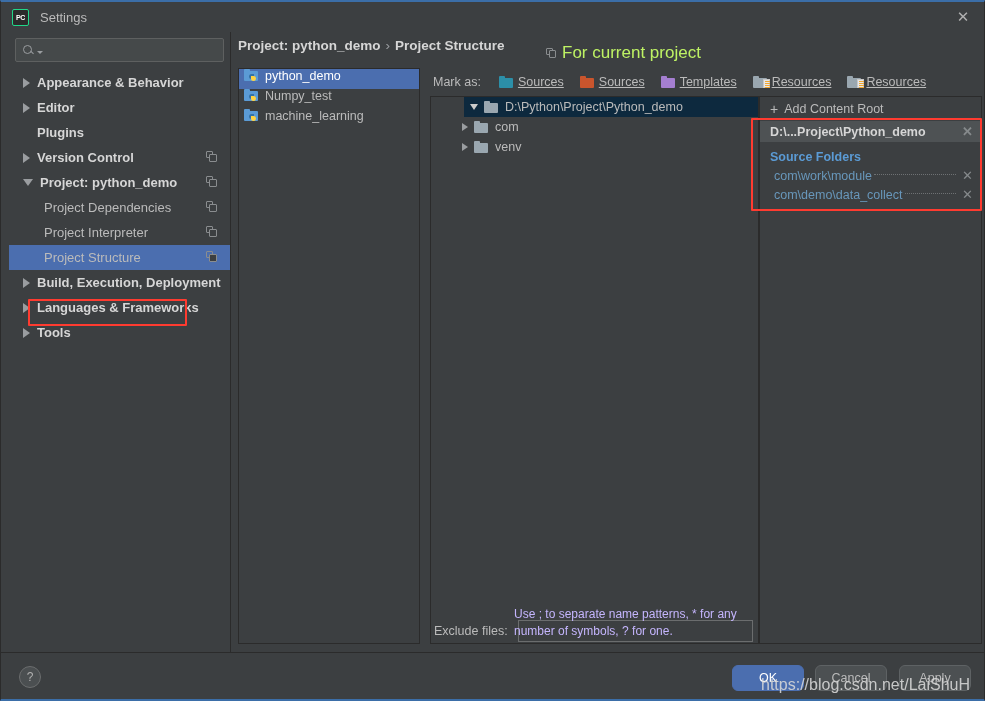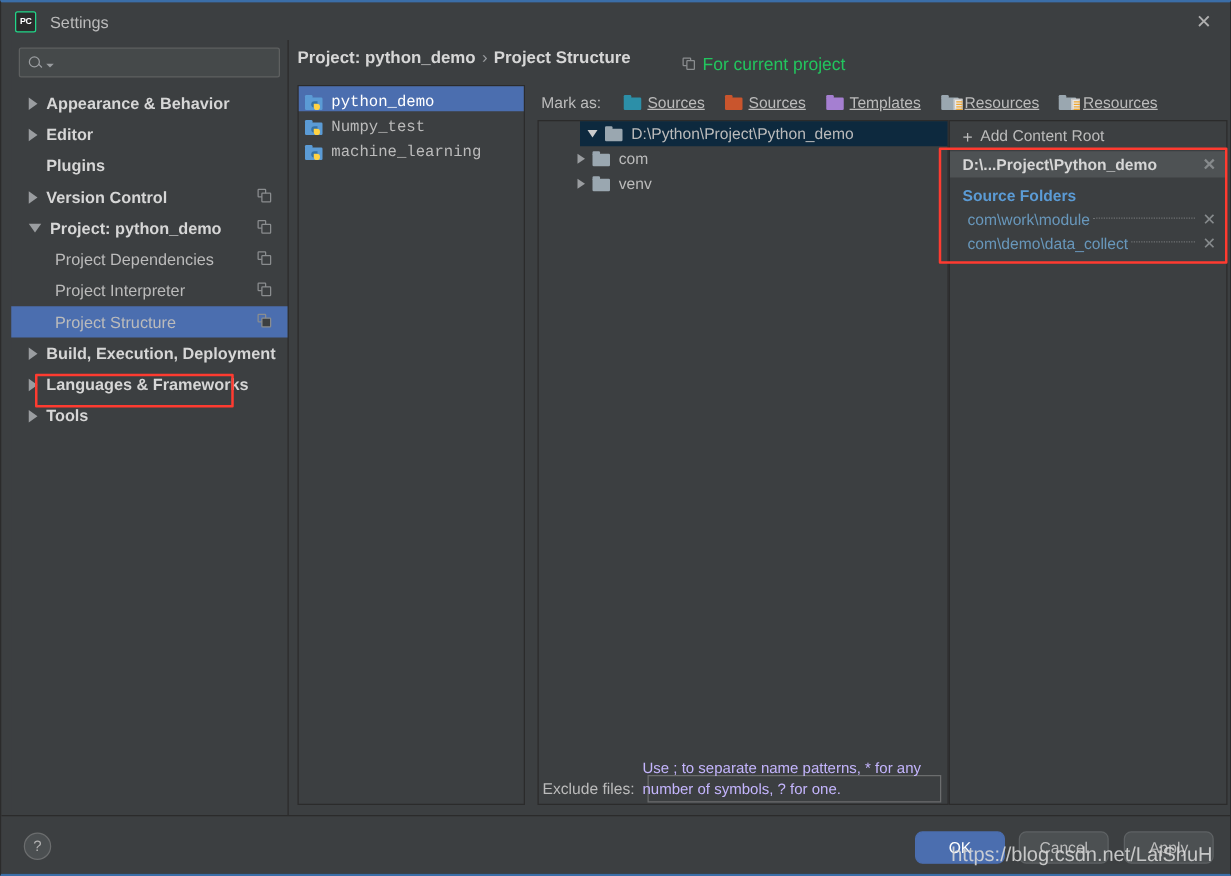--- a/index.html
+++ b/index.html
@@ -116,41 +116,41 @@
 
   
   .breadcrumb {
     position: absolute; left: 237px; top: 36px;
     font-size: 13.5px; font-weight: bold; color: #d6d6d6;
     white-space: nowrap;
   }
   .breadcrumb .sep { color: #9a9da0; font-weight: normal; margin: 0 5px; }
   .for-current {
     position: absolute; left: 545px; top: 41px;
-    font-size: 14px; color: #22c55e; white-space: nowrap;
+    font-size: 17px; color: #bef264; white-space: nowrap;
   }
   .for-current .ci {
     display: inline-block; width: 11px; height: 11px; position: relative;
     vertical-align: -1px; margin-right: 5px;
   }
   .for-current .ci i {
     position: absolute; display: block; border: 1.1px solid #8a8d8f; border-radius: 1px;
   }
   .for-current .ci i.a { left: 0; top: 0; width: 7px; height: 7px; }
   .for-current .ci i.b { left: 3px; top: 2px; width: 7px; height: 8px; background: #3c3f41; }
 
   
   .proj-panel {
     position: absolute; left: 237px; top: 66px;
     width: 182px; height: 576px;
     background: #3c3f41; border: 1px solid #2b2b2b;
   }
   .proj-item {
-    height: 20px; display: flex; align-items: flex-end;
-    padding-left: 5px; color: #bbbbbb; font-size: 12.5px; cursor: pointer; font-family: Liberation Mono, monospace;
+    height: 20px; display: flex; align-items: flex-start;
+    padding-left: 5px; color: #bbbbbb; font-size: 12.5px; cursor: pointer;
   }
   .proj-item.selected { background: #4b6eaf; color: #ffffff; }
   .pyfolder {
     position: relative; width: 15px; height: 13px; margin-right: 6px; flex: none;
   }
   .pyfolder .body {
     position: absolute; left: 0; top: 2px; width: 14px; height: 10px;
     background: #5b9bd5; border-radius: 1px;
   }
   .pyfolder .tab {

